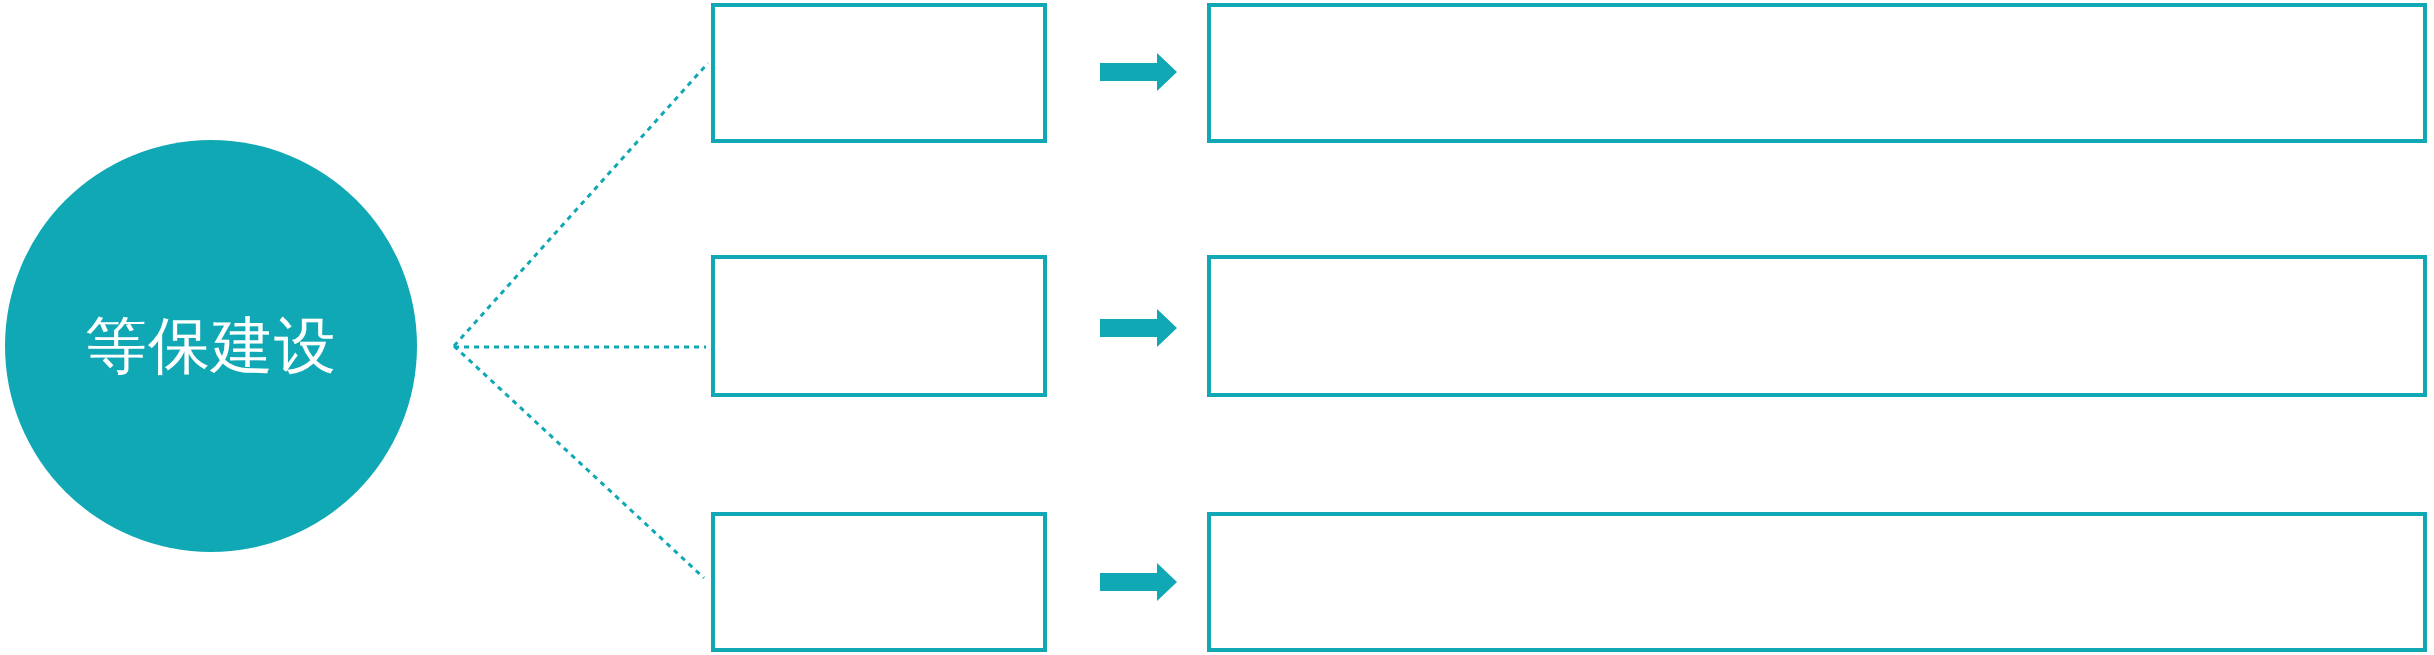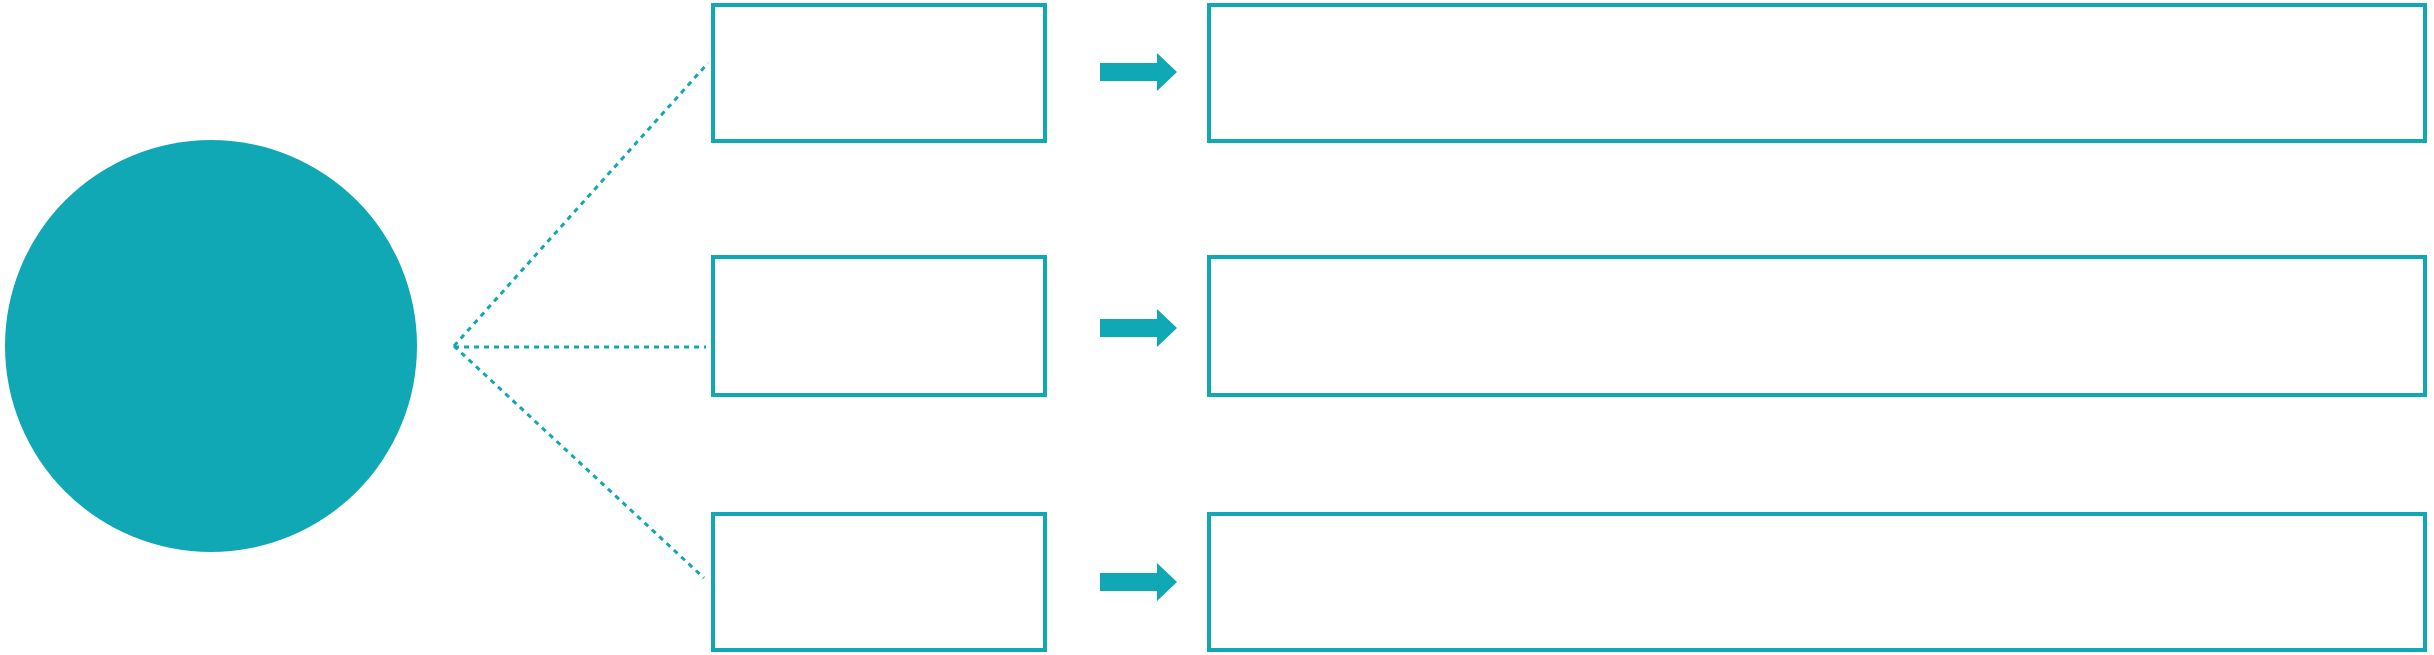--- a/index.html
+++ b/index.html
@@ -67,20 +67,21 @@
     height: 40px;
   }
   .arrow svg { display: block; }
 </style>
 </head>
 <body>
 
 <div class="canvas">
 
   <div class="center-circle">
+    <span>等保建设</span>
   </div>
 
   <svg class="connectors" width="2434" height="655" viewBox="0 0 2434 655">
     <line x1="454" y1="346" x2="708" y2="63" stroke="currentColor" stroke-width="3" stroke-dasharray="5 5"></line>
     <line x1="454" y1="347" x2="706" y2="347" stroke="currentColor" stroke-width="3" stroke-dasharray="5 5"></line>
     <line x1="454" y1="346" x2="704" y2="578" stroke="currentColor" stroke-width="3" stroke-dasharray="5 5"></line>
   </svg>
 
   <div class="small-box" style="top:3px;">
     <span></span>

